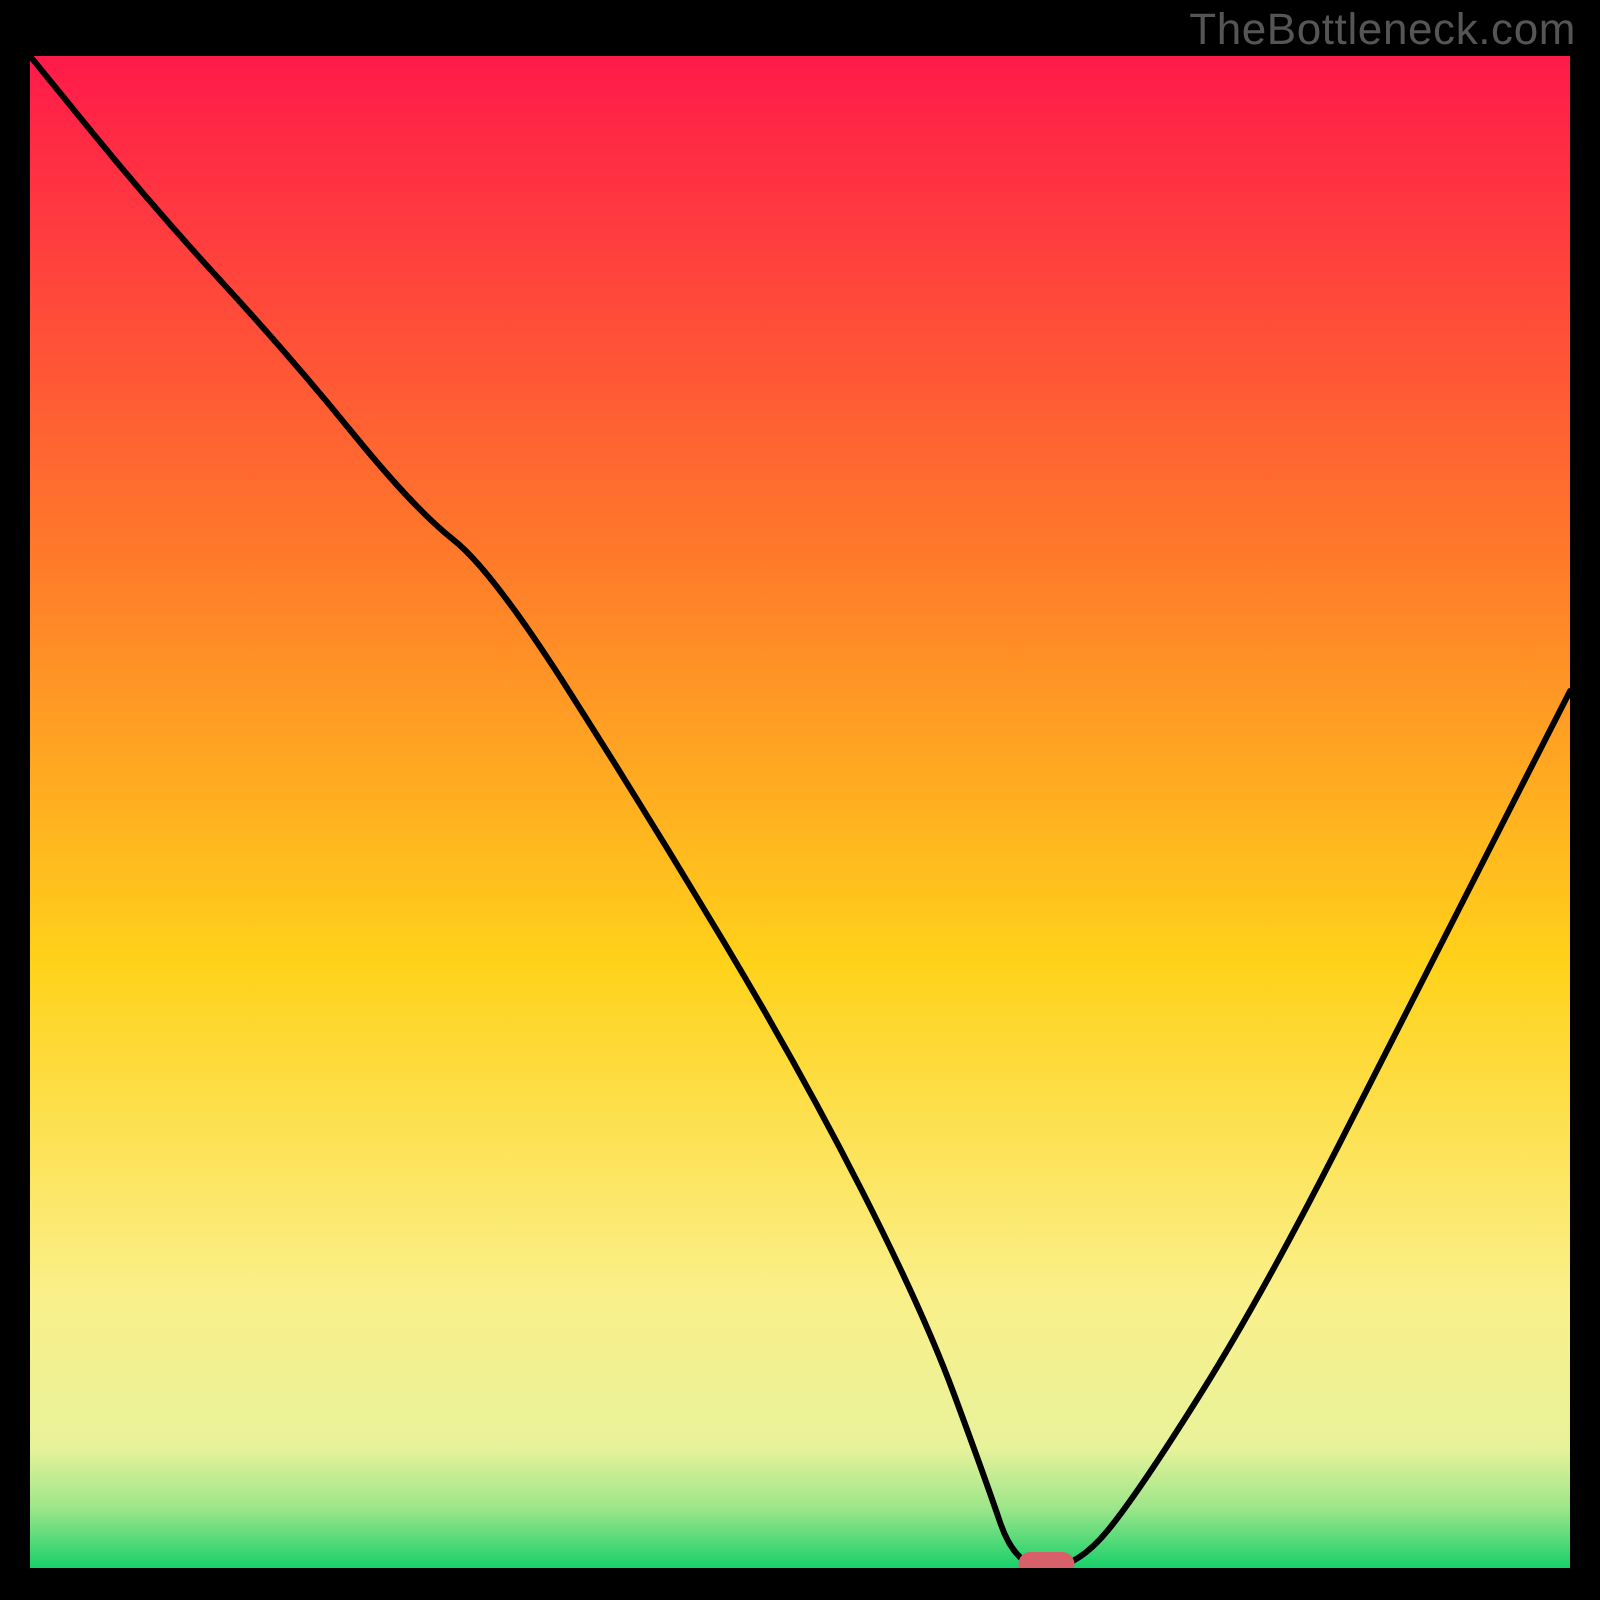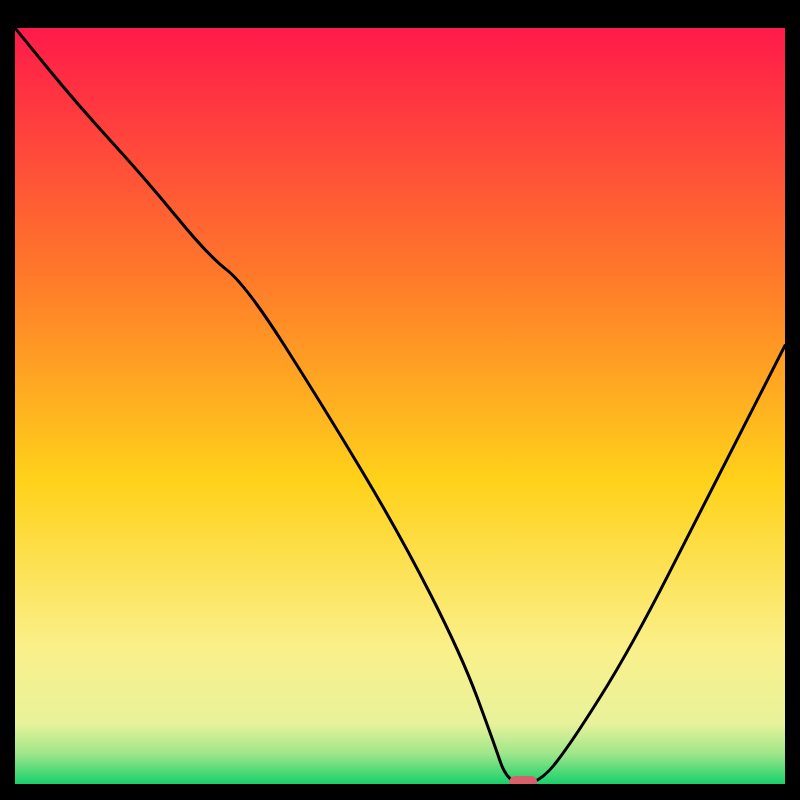--- a/index.html
+++ b/index.html
@@ -36,20 +36,21 @@
     background: #000;
   }
   svg {
     display: block;
   }
 </style>
 </head>
 <body>
 
 <div class="frame">
+  <div class="watermark">TheBottleneck.com</div>
 
   <div class="plot">
     <svg id="chart-svg" viewBox="0 0 770 756" width="770" height="756">
       <defs>
         <linearGradient id="bg-grad" x1="0" y1="0" x2="0" y2="1">
           <stop id="g0" offset="0%" stop-color="#ff1a4a"></stop>
           <stop id="g1" offset="33%" stop-color="#ff7a2a"></stop>
           <stop id="g2" offset="60%" stop-color="#ffd21a"></stop>
           <stop id="g3" offset="82%" stop-color="#faf08a"></stop>
           <stop id="g4" offset="92%" stop-color="#e8f29a"></stop>

